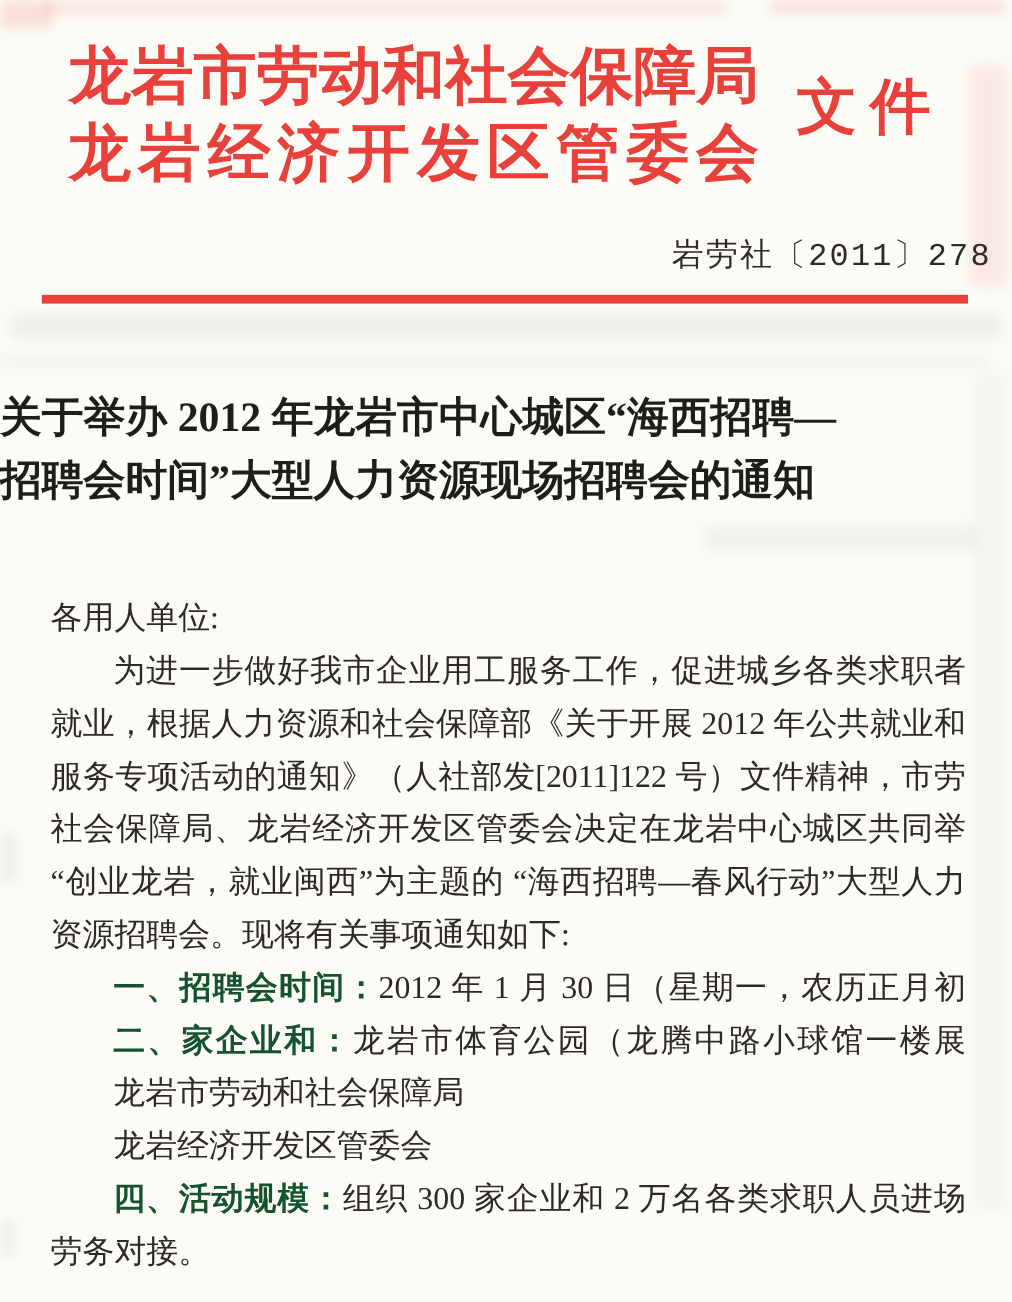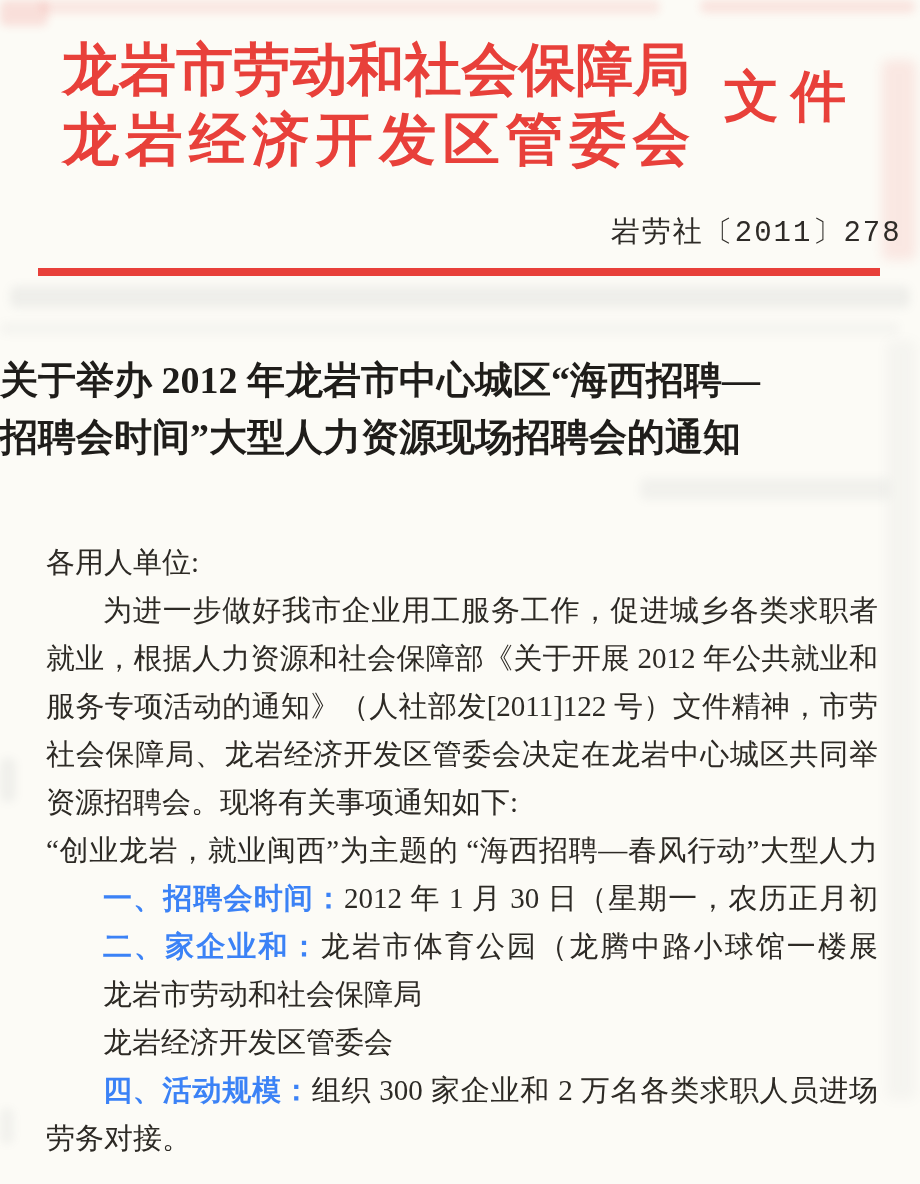--- a/index.html
+++ b/index.html
@@ -64,21 +64,21 @@
   }
   .bline.indent{padding-left:57px;}
   .bline.just{
     white-space:normal;
     text-align:justify;text-align-last:justify;
     -moz-text-align-last:justify;
     overflow:hidden;
   }
   .blabel{
     font-family:"Liberation Sans", sans-serif;
-    font-weight:bold;color:#3b82f6;
+    font-weight:bold;color:#14532d;
   }
   
   .ghost{position:absolute;pointer-events:none;border-radius:6px;}
   .g-red{background:var(--red);}
   .g-gray{background:#7c8387;}
 </style>
 </head>
 <body>
 
 <div class="page">
@@ -108,22 +108,22 @@
     <div>关于举办 2012 年龙岩市中心城区“海西招聘—</div>
     <div>招聘会时间”大型人力资源现场招聘会的通知</div>
   </div>
 
   <div class="body-text">
     <div class="bline">各用人单位:</div>
     <div class="bline indent just">为进一步做好我市企业用工服务工作，促进城乡各类求职者充分</div>
     <div class="bline just">就业，根据人力资源和社会保障部《关于开展 2012 年公共就业和人才</div>
     <div class="bline just">服务专项活动的通知》（人社部发[2011]122 号）文件精神，市劳动和</div>
     <div class="bline just">社会保障局、龙岩经济开发区管委会决定在龙岩中心城区共同举办以</div>
+    <div class="bline just">“创业龙岩，就业闽西”为主题的 “海西招聘—春风行动”大型人力</div>
     <div class="bline">资源招聘会。现将有关事项通知如下:</div>
-    <div class="bline just">“创业龙岩，就业闽西”为主题的 “海西招聘—春风行动”大型人力</div>
 
     <div class="bline indent just">
       <span class="blabel">一、招聘会时间：</span><span>2012 年 1 月 30 日（星期一，农历正月初八）</span>
     </div>
     <div class="bline indent just">
       <span class="blabel">二、家企业和：</span><span>龙岩市体育公园（龙腾中路小球馆一楼展馆）</span>
     </div>
     <div class="bline indent">
       <span>龙岩市劳动和社会保障局</span>
     </div>

